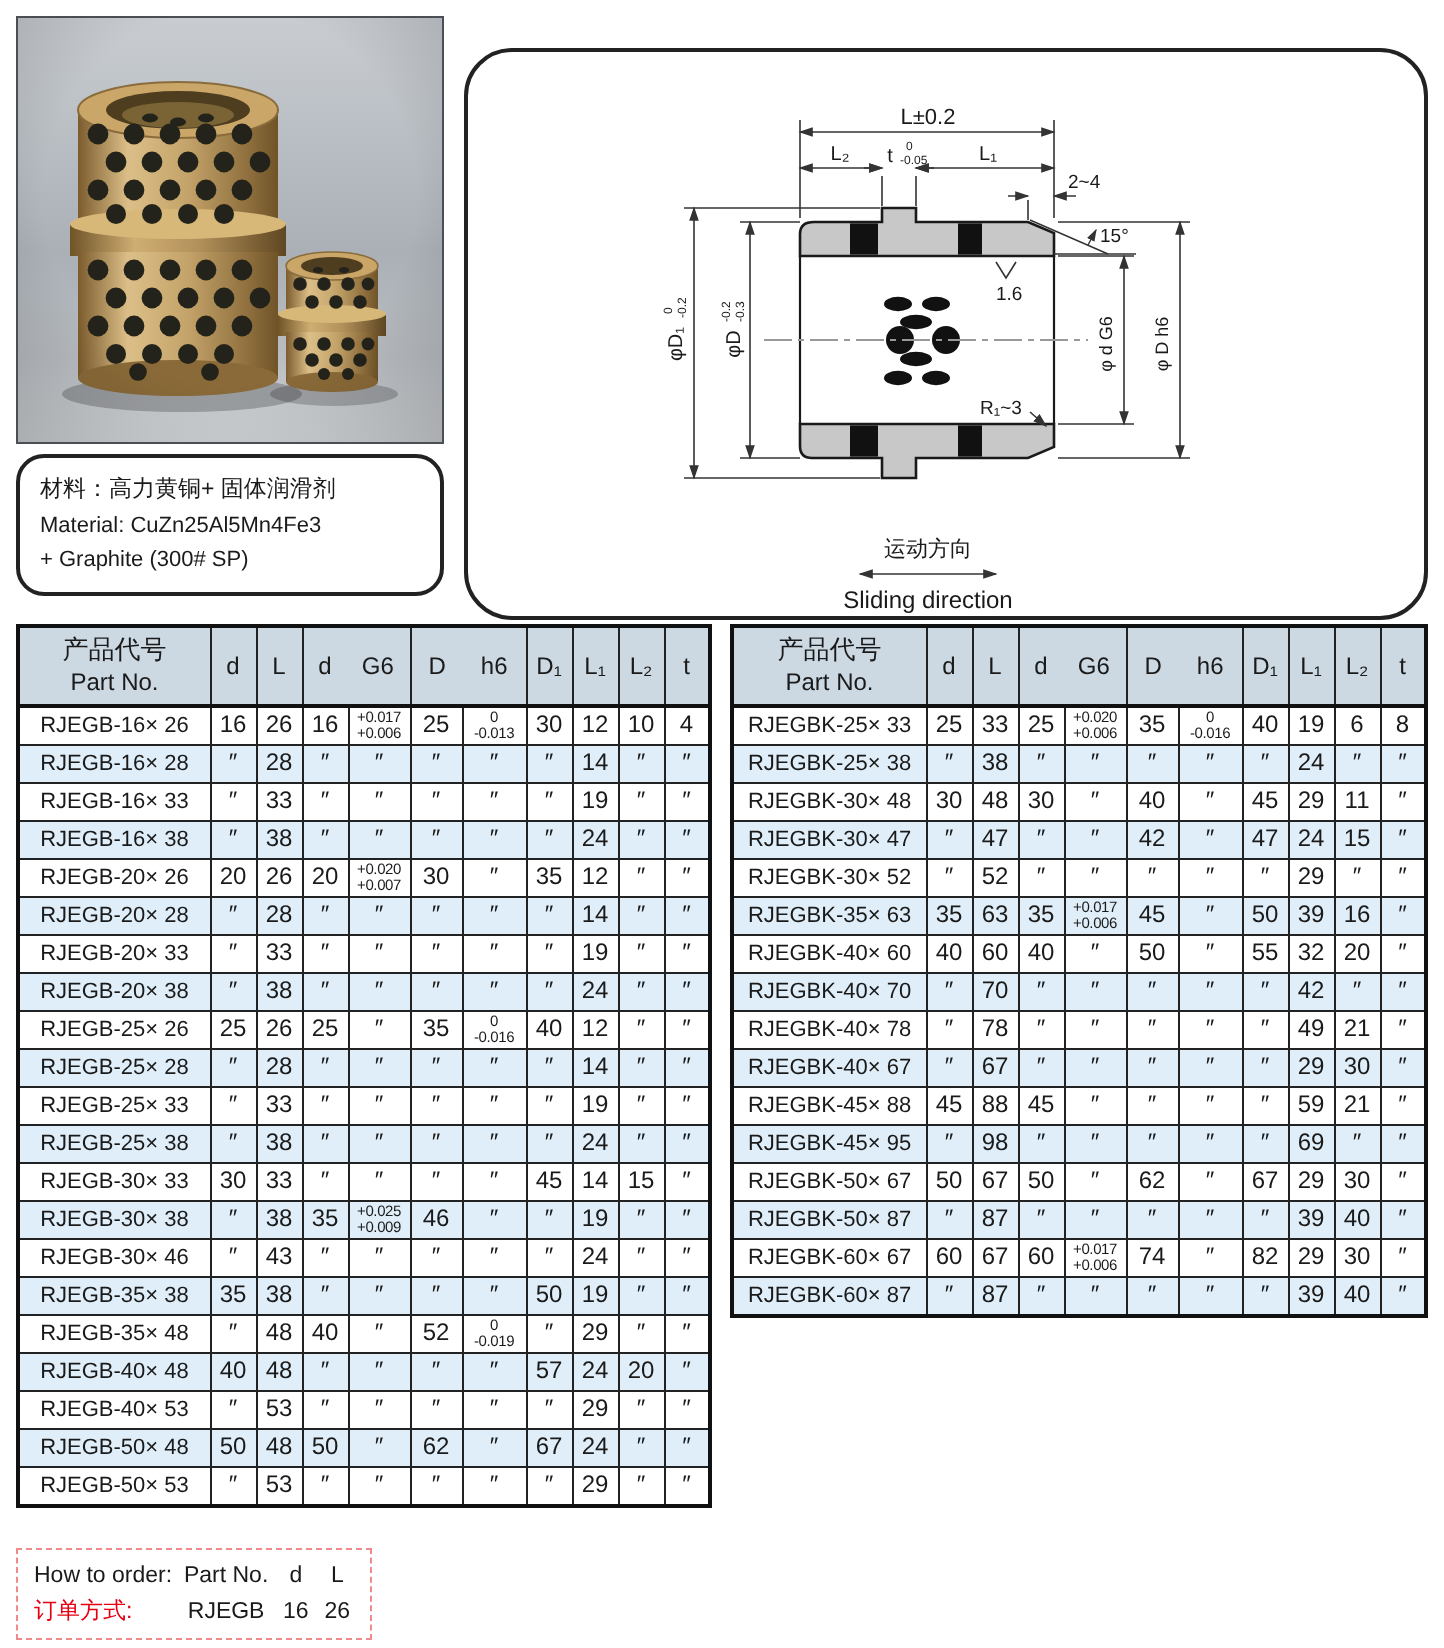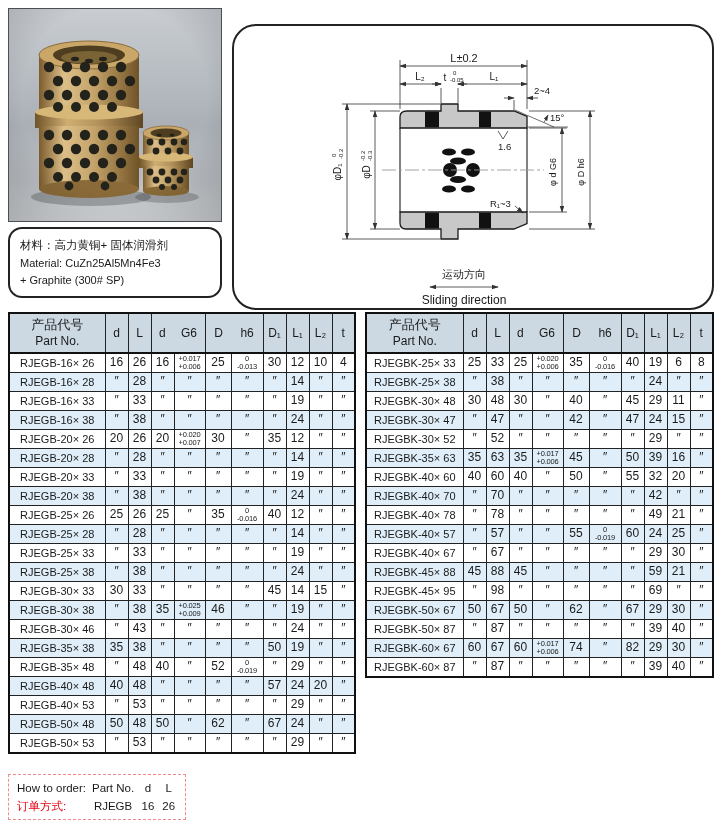--- a/index.html
+++ b/index.html
@@ -758,34 +758,20 @@
         <td>″</td>
         <td>″</td>
         <td>″</td>
         <td>″</td>
         <td>″</td>
         <td>49</td>
         <td>21</td>
         <td>″</td>
       </tr>
       <tr>
-        <td>RJEGBK-40× 57</td>
-        <td>″</td>
-        <td>57</td>
-        <td>″</td>
-        <td>″</td>
-        <td>55</td>
-        <td class="tol">0
--0.019</td>
-        <td>60</td>
-        <td>24</td>
-        <td>25</td>
-        <td>″</td>
-      </tr>
-      <tr>
         <td>RJEGBK-40× 67</td>
         <td>″</td>
         <td>67</td>
         <td>″</td>
         <td>″</td>
         <td>″</td>
         <td>″</td>
         <td>″</td>
         <td>29</td>
         <td>30</td>

